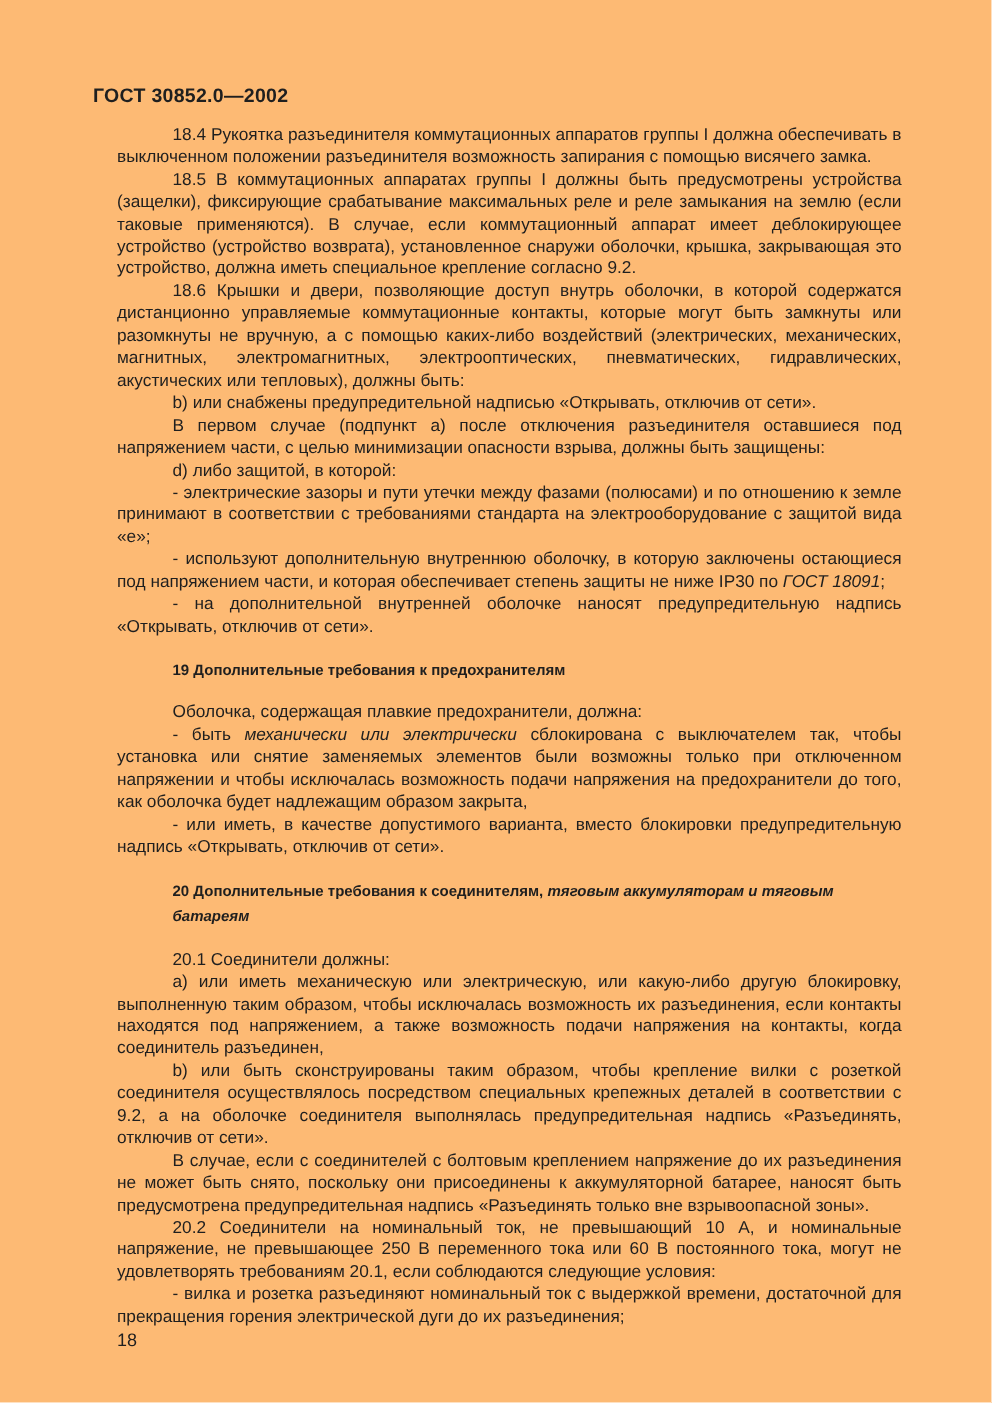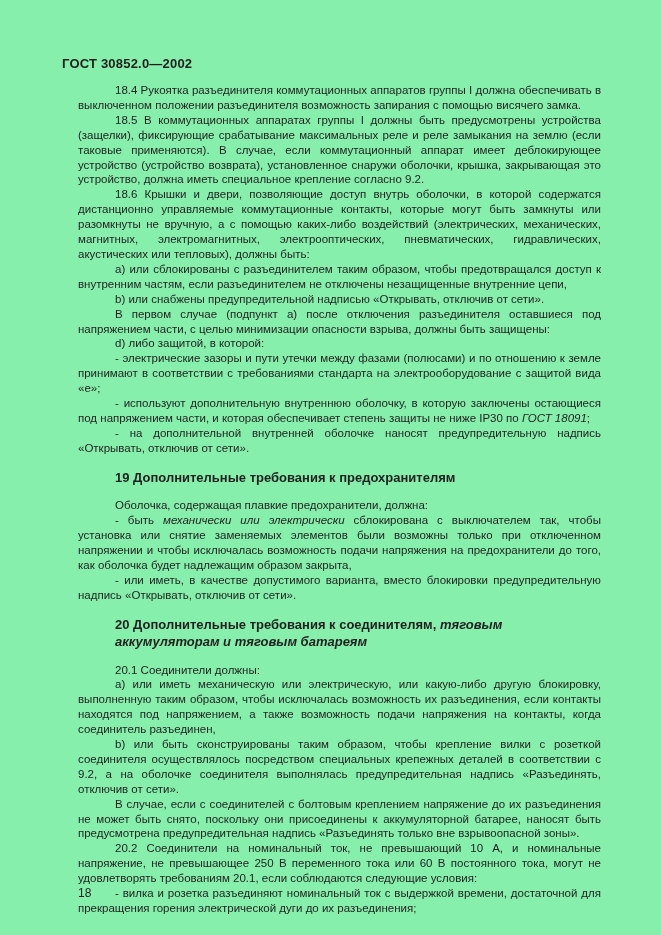--- a/index.html
+++ b/index.html
@@ -4,21 +4,21 @@
 <style>
   html, body {
     margin: 0;
     padding: 0;
     background: #ffffff;
   }
   .page {
     position: relative;
     width: 661px;
     height: 935px;
-    background: #86efac;
+    background: #fdba74;
     font-family: "Liberation Sans", sans-serif;
     color: #1f1f1f;
     overflow: hidden;
   }
   .doc-header {
     position: absolute;
     left: 62px;
     top: 56px;
     font-size: 13px;
     font-weight: bold;
@@ -33,21 +33,21 @@
   .doc-body p.paragraph {
     margin: 0;
     font-size: 11.5px;
     line-height: 14.9px;
     text-align: justify;
     text-indent: 37px;
   }
   .doc-body h2.heading {
     margin: 13px 0 12px 37px;
     max-width: 468px;
-    font-size: 13px;
+    font-size: 10px;
     line-height: 17.5px;
     font-weight: bold;
     text-align: left;
     text-indent: 0;
   }
   .italic {
     font-style: italic;
   }
   .page-number {
     position: absolute;
@@ -59,21 +59,20 @@
 </head>
 <body>
 
 <div class="page">
   <div class="doc-header">ГОСТ 30852.0—2002</div>
 
   <div class="doc-body">
       <p class="paragraph"><span>18.4 Рукоятка разъединителя коммутационных аппаратов группы I должна обеспечивать в выключенном положении разъединителя возможность запирания с помощью висячего замка.</span></p>
       <p class="paragraph"><span>18.5 В коммутационных аппаратах группы I должны быть предусмотрены устройства (защелки), фиксирующие срабатывание максимальных реле и реле замыкания на землю (если таковые применяются). В случае, если коммутационный аппарат имеет деблокирующее устройство (устройство возврата), установленное снаружи оболочки, крышка, закрывающая это устройство, должна иметь специальное крепление согласно 9.2.</span></p>
       <p class="paragraph"><span>18.6 Крышки и двери, позволяющие доступ внутрь оболочки, в которой содержатся дистанционно управляемые коммутационные контакты, которые могут быть замкнуты или разомкнуты не вручную, а с помощью каких-либо воздействий (электрических, механических, магнитных, электромагнитных, электрооптических, пневматических, гидравлических, акустических или тепловых), должны быть:</span></p>
-      <p class="paragraph"><span>а) или сблокированы с разъединителем таким образом, чтобы предотвращался доступ к внутренним частям, если разъединителем не отключены незащищенные внутренние цепи,</span></p>
       <p class="paragraph"><span>b) или снабжены предупредительной надписью «Открывать, отключив от сети».</span></p>
       <p class="paragraph"><span>В первом случае (подпункт а) после отключения разъединителя оставшиеся под напряжением части, с целью минимизации опасности взрыва, должны быть защищены:</span></p>
       <p class="paragraph"><span>d) либо защитой, в которой:</span></p>
       <p class="paragraph"><span>- электрические зазоры и пути утечки между фазами (полюсами) и по отношению к земле принимают в соответствии с требованиями стандарта на электрооборудование с защитой вида «е»;</span></p>
       <p class="paragraph"><span>- используют дополнительную внутреннюю оболочку, в которую заключены остающиеся под напряжением части, и которая обеспечивает степень защиты не ниже IP30 по </span><span class="italic">ГОСТ 18091</span><span>;</span></p>
       <p class="paragraph"><span>- на дополнительной внутренней оболочке наносят предупредительную надпись «Открывать, отключив от сети».</span></p>
       <h2 class="heading"><span>19 Дополнительные требования к предохранителям</span></h2>
       <p class="paragraph"><span>Оболочка, содержащая плавкие предохранители, должна:</span></p>
       <p class="paragraph"><span>- быть </span><span class="italic">механически или электрически</span><span> сблокирована с выключателем так, чтобы установка или снятие заменяемых элементов были возможны только при отключенном напряжении и чтобы исключалась возможность подачи напряжения на предохранители до того, как оболочка будет надлежащим образом закрыта,</span></p>
       <p class="paragraph"><span>- или иметь, в качестве допустимого варианта, вместо блокировки предупредительную надпись «Открывать, отключив от сети».</span></p>

